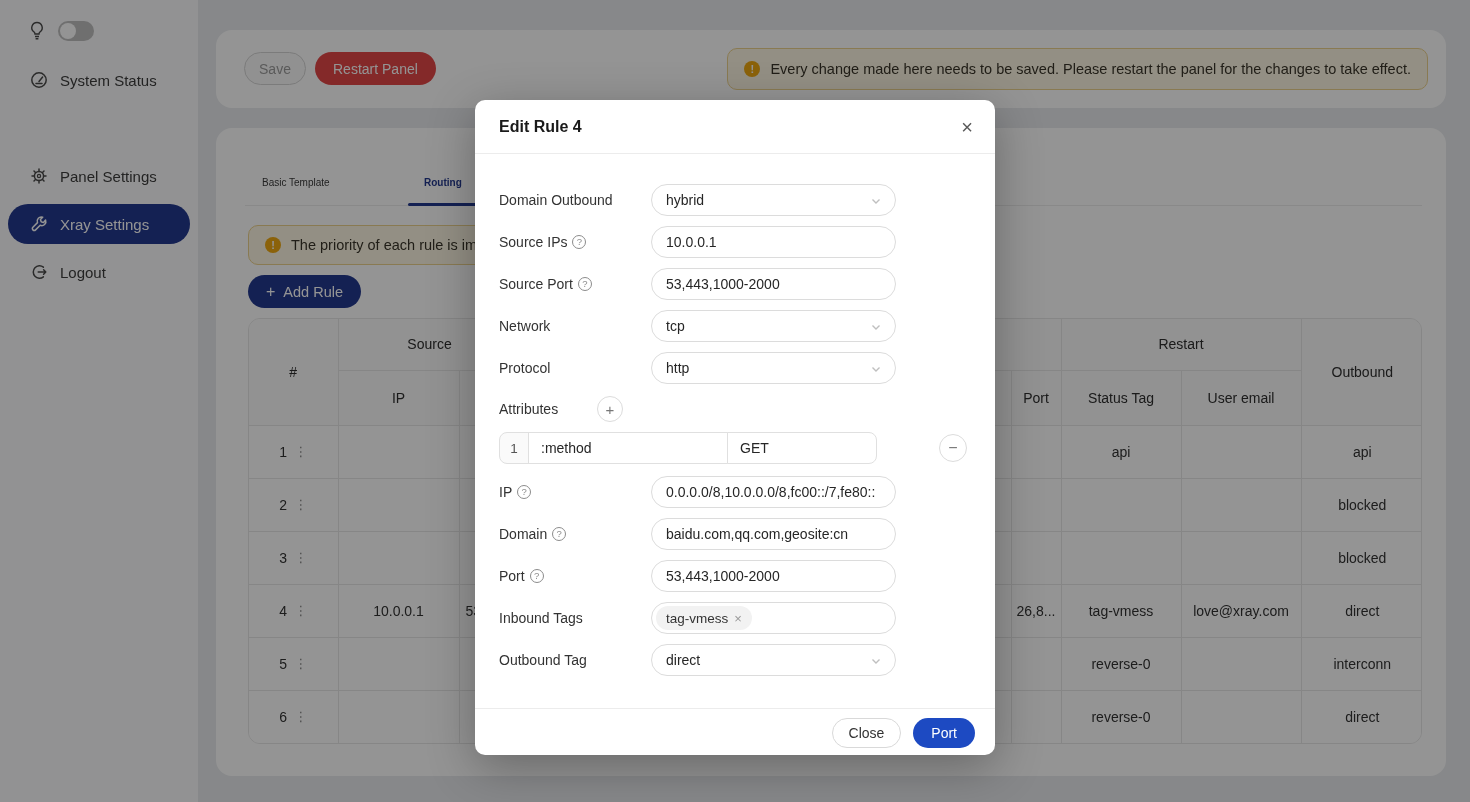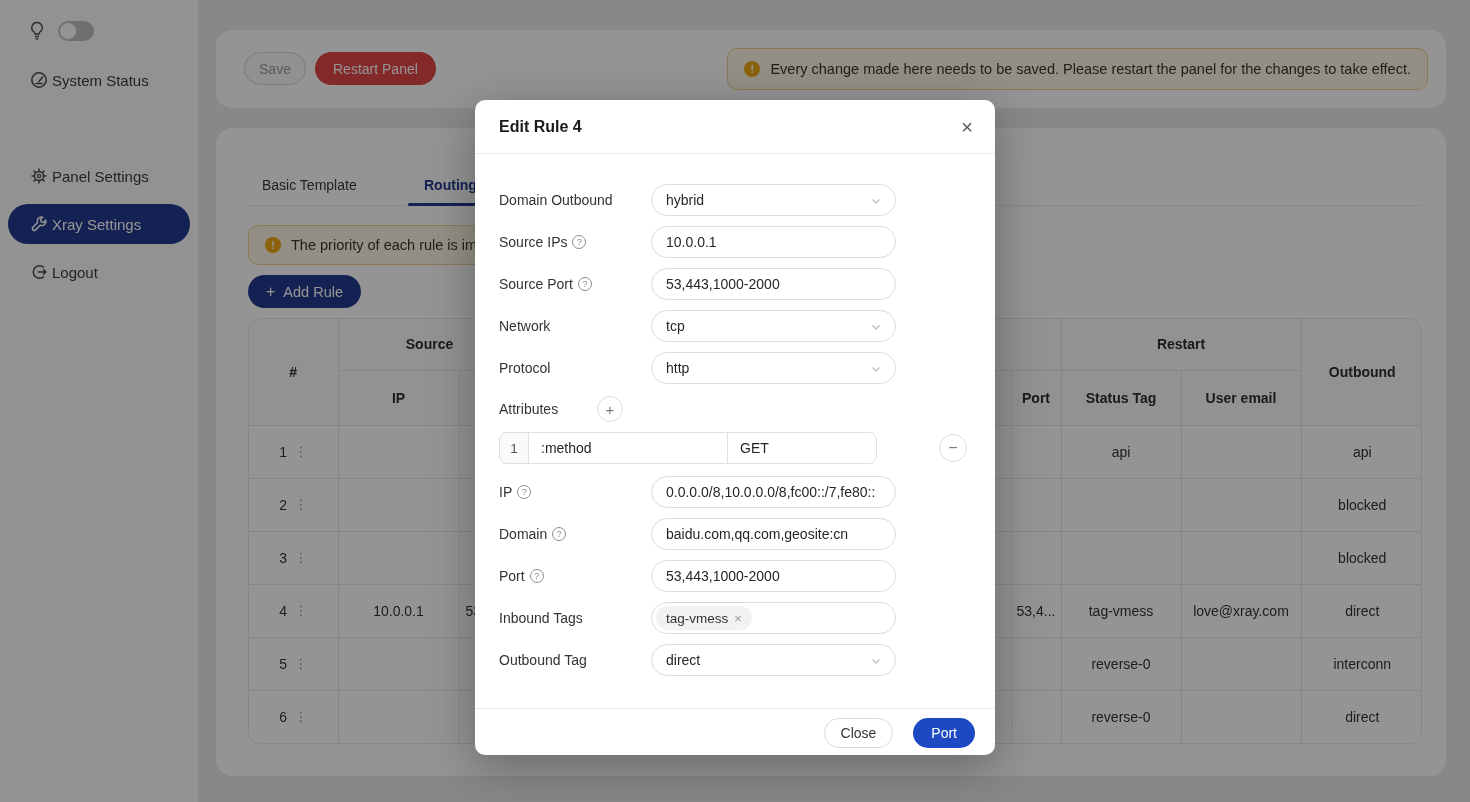--- a/index.html
+++ b/index.html
@@ -5,21 +5,21 @@
   * { margin:0; padding:0; box-sizing:border-box; }
   html,body { width:1470px; height:802px; }
   body { font-family:"Liberation Sans", sans-serif; }
   .screen { position:relative; width:1470px; height:802px; background:#e9ebee; overflow:hidden; }
 
   
   .sidebar { position:absolute; left:0; top:0; width:198px; height:802px; background:#fcfcfd; }
   .side-top { position:absolute; left:28px; top:21px; display:flex; align-items:center; gap:12px; }
   .switch { position:relative; width:36px; height:20px; background:#bfbfbf; border-radius:10px; }
   .switch .knob { position:absolute; left:2px; top:2px; width:16px; height:16px; border-radius:50%; background:#ffffff; }
-  .side-item { position:absolute; left:0; width:198px; height:24px; display:flex; align-items:center; gap:4px; padding-left:30px;
+  .side-item { position:absolute; left:0; width:198px; height:24px; display:flex; align-items:center; gap:12px; padding-left:30px;
                color:#3d3d3d; font-size:15px; cursor:pointer; }
   .side-item .ic { width:18px; height:18px; flex:0 0 18px; }
   .side-item.active { left:8px; width:182px; height:40px; border-radius:21px; background:#24398f; color:#ffffff; padding-left:22px; }
 
   
   .card { position:absolute; background:#ffffff; border-radius:16px; }
   .card-top { left:216px; top:30px; width:1230px; height:78px; }
   .card-main { left:216px; top:128px; width:1230px; height:648px; }
 
   .btn { display:inline-flex; align-items:center; justify-content:center; border-radius:17px; font-size:14px; cursor:pointer;
@@ -28,34 +28,34 @@
   .btn-restart { position:absolute; left:99px; top:22px; height:33px; padding:0 17px; background:#e34747; color:#ffffff; }
 
   .alert { display:inline-flex; align-items:center; gap:10px; height:42px; padding:0 16px; background:#fdf7e3;
            border:1px solid #edd28e; border-radius:10px; font-size:14.5px; color:#3a352a; }
   .alert-top { position:absolute; right:18px; top:18px; }
   .alert-priority { position:absolute; left:32px; top:97px; height:40px; }
   .warn-ic { width:16px; height:16px; flex:0 0 16px; border-radius:50%; background:#efa912; color:#ffffff; font-size:11px; font-weight:bold;
              display:inline-flex; align-items:center; justify-content:center; }
 
   
-  .tab { position:absolute; top:49px; font-size:14px; color:#3a3a3a; cursor:pointer; white-space:nowrap; }
+  .tab { position:absolute; top:49px; font-size:10px; color:#3a3a3a; cursor:pointer; white-space:nowrap; }
   .tab1 { left:46px; }
   .tab2 { left:208px; color:#24398f; font-weight:bold; }
   .tab-line { position:absolute; left:29px; top:77px; width:1177px; height:1px; background:#ececec; }
   .ink-bar { position:absolute; left:192px; top:75px; width:118px; height:3px; background:#24398f; border-radius:2px; }
 
   .btn-add { position:absolute; left:32px; top:147px; height:33px; padding:0 17px; background:#24398f; color:#ffffff; gap:8px; font-size:14.5px; }
   .btn-add .plus { font-size:16px; }
 
   
   .tablewrap { position:absolute; left:32px; top:190px; width:1174px; border:1px solid #e7e7e7; border-radius:12px; overflow:hidden; background:#fff; }
   table { border-collapse:collapse; table-layout:fixed; width:1174px; font-size:14px; color:#333; }
   th, td { border:1px solid #e7e7e7; text-align:center; overflow:hidden; }
-  th { background:#fbfbfb; font-weight:bold; color:#2f2f2f; }
+  th { background:#fbfbfb; font-weight:normal; color:#2f2f2f; }
   tr.gr th { height:51px; }
   tr.sr th { height:55px; }
   td { height:53px; background:#ffffff; }
   table tr > *:first-child { border-left:none; } table tr > *:last-child { border-right:none; }
   tr.gr > * { border-top:none; } tr:last-child > td { border-bottom:none; }
   .c-num { width:89px; } .c-ip { width:121px; } .c-sport { width:62px; } .c-fill { width:490px; }
   .c-dport { width:50px; } .c-itag { width:120px; } .c-email { width:120px; } .c-out { width:122px; }
   td.c-sport { text-align:left; padding-left:6px; white-space:nowrap; overflow:visible; }
   .numwrap { display:inline-flex; align-items:center; gap:7px; }
   .dots { color:#8a8a8a; font-size:13px; cursor:pointer; }
@@ -89,21 +89,21 @@
   .attr-label-row { height:26px; } .attr-label-row .flabel { line-height:26px; }
   .attr-group { position:absolute; left:0; top:0; display:flex; height:32px; }
   .attr-num { width:30px; height:32px; background:#fafafa; border:1px solid #e0e0e0; border-radius:8px 0 0 8px;
               display:flex; align-items:center; justify-content:center; font-size:13.5px; color:#555; }
   .attr-in { height:32px; border:1px solid #e0e0e0; margin-left:-1px; padding:0 12px; font-size:14px; color:#262626;
              font-family:"Liberation Sans", sans-serif; outline:none; background:#fff; }
   .attr-key { width:200px; } .attr-val { width:150px; border-radius:0 8px 8px 0; }
   .minusbtn { position:absolute; left:440px; top:2px; width:28px; height:28px; font-size:16px; }
 
   .m-foot-line { position:absolute; left:0; right:0; top:608px; height:1px; background:#ececec; }
-  .m-foot { position:absolute; top:618px; right:20px; display:flex; gap:20px; }
+  .m-foot { position:absolute; top:618px; right:20px; display:flex; gap:12px; }
   .btn-close { height:30px; padding:0 16px; border-radius:15px; border:1px solid #d9d9d9; background:#fff; color:#333; }
   .btn-sure { height:30px; padding:0 17px; border-radius:15px; background:#1d4ac2; color:#fff; }
 </style>
 </head>
 <body>
 
 <div class="screen">
 
   <div class="sidebar">
     <div class="side-top">
@@ -243,21 +243,21 @@
           <td>blocked</td>
         </tr>
         <tr>
           <td class="c-num"><span class="numwrap">
                   <span>4</span>
                   <span class="dots">⋮</span>
                 </span></td>
           <td>10.0.0.1</td>
           <td class="c-sport">53,443,1000-2000</td>
           <td></td>
-          <td>53,4...</td>
+          <td>26,8...</td>
           <td>tag-vmess</td>
           <td>love@xray.com</td>
           <td>direct</td>
         </tr>
         <tr>
           <td class="c-num"><span class="numwrap">
                   <span>5</span>
                   <span class="dots">⋮</span>
                 </span></td>
           <td></td>

